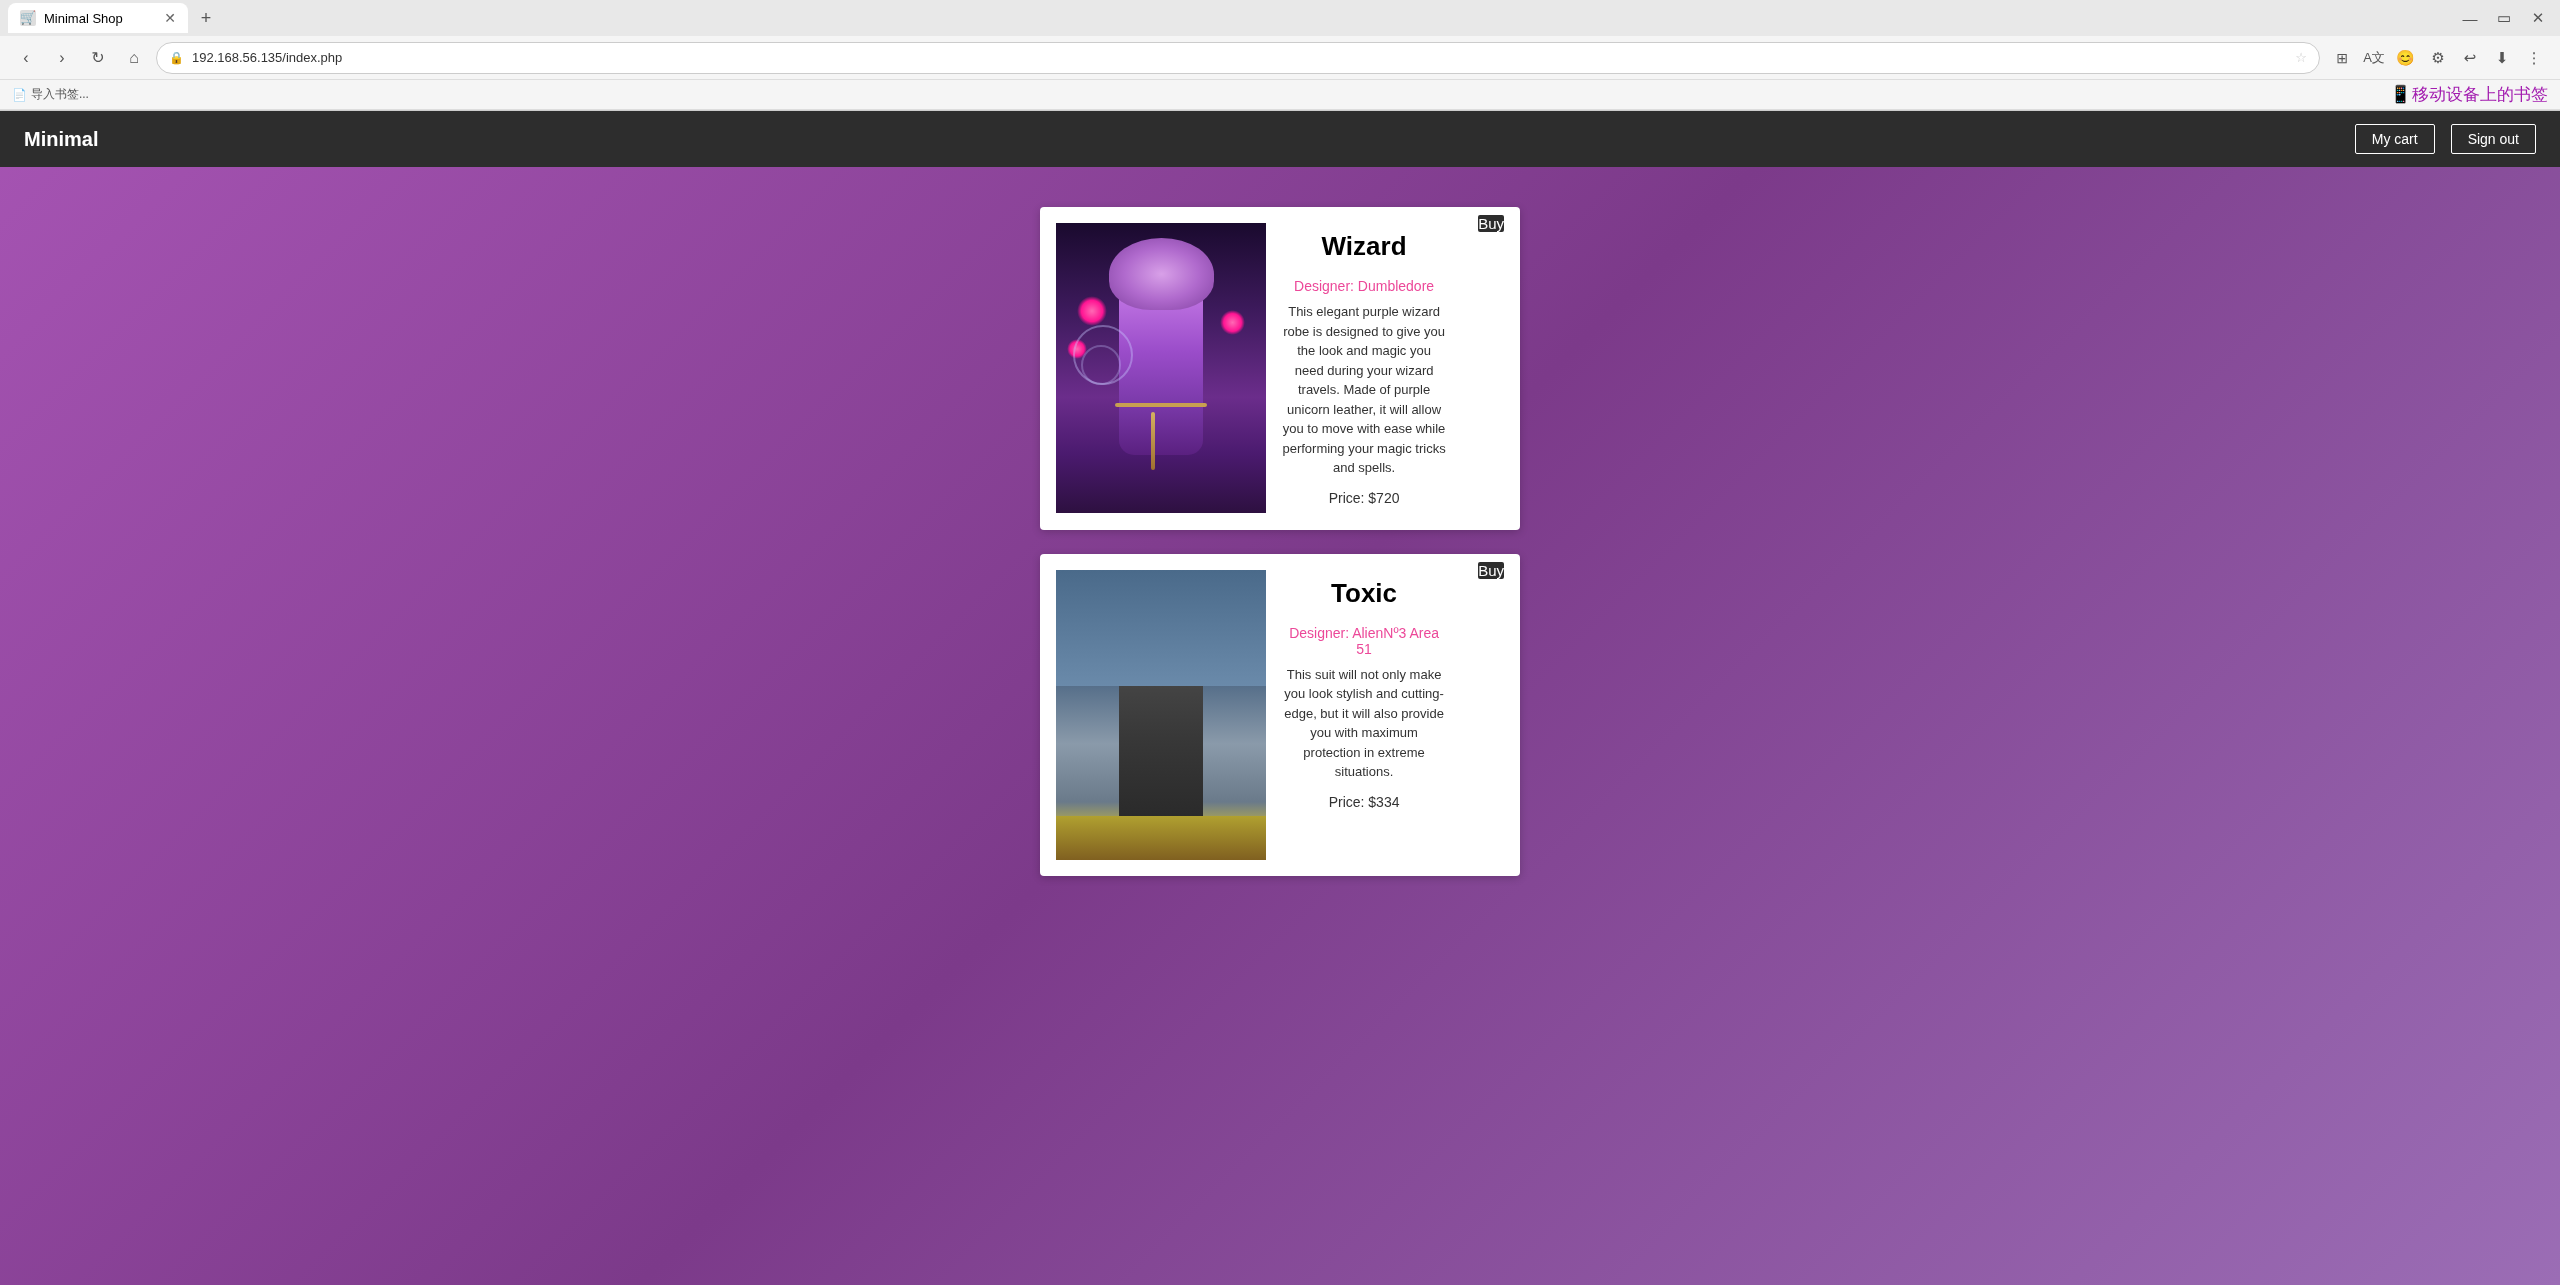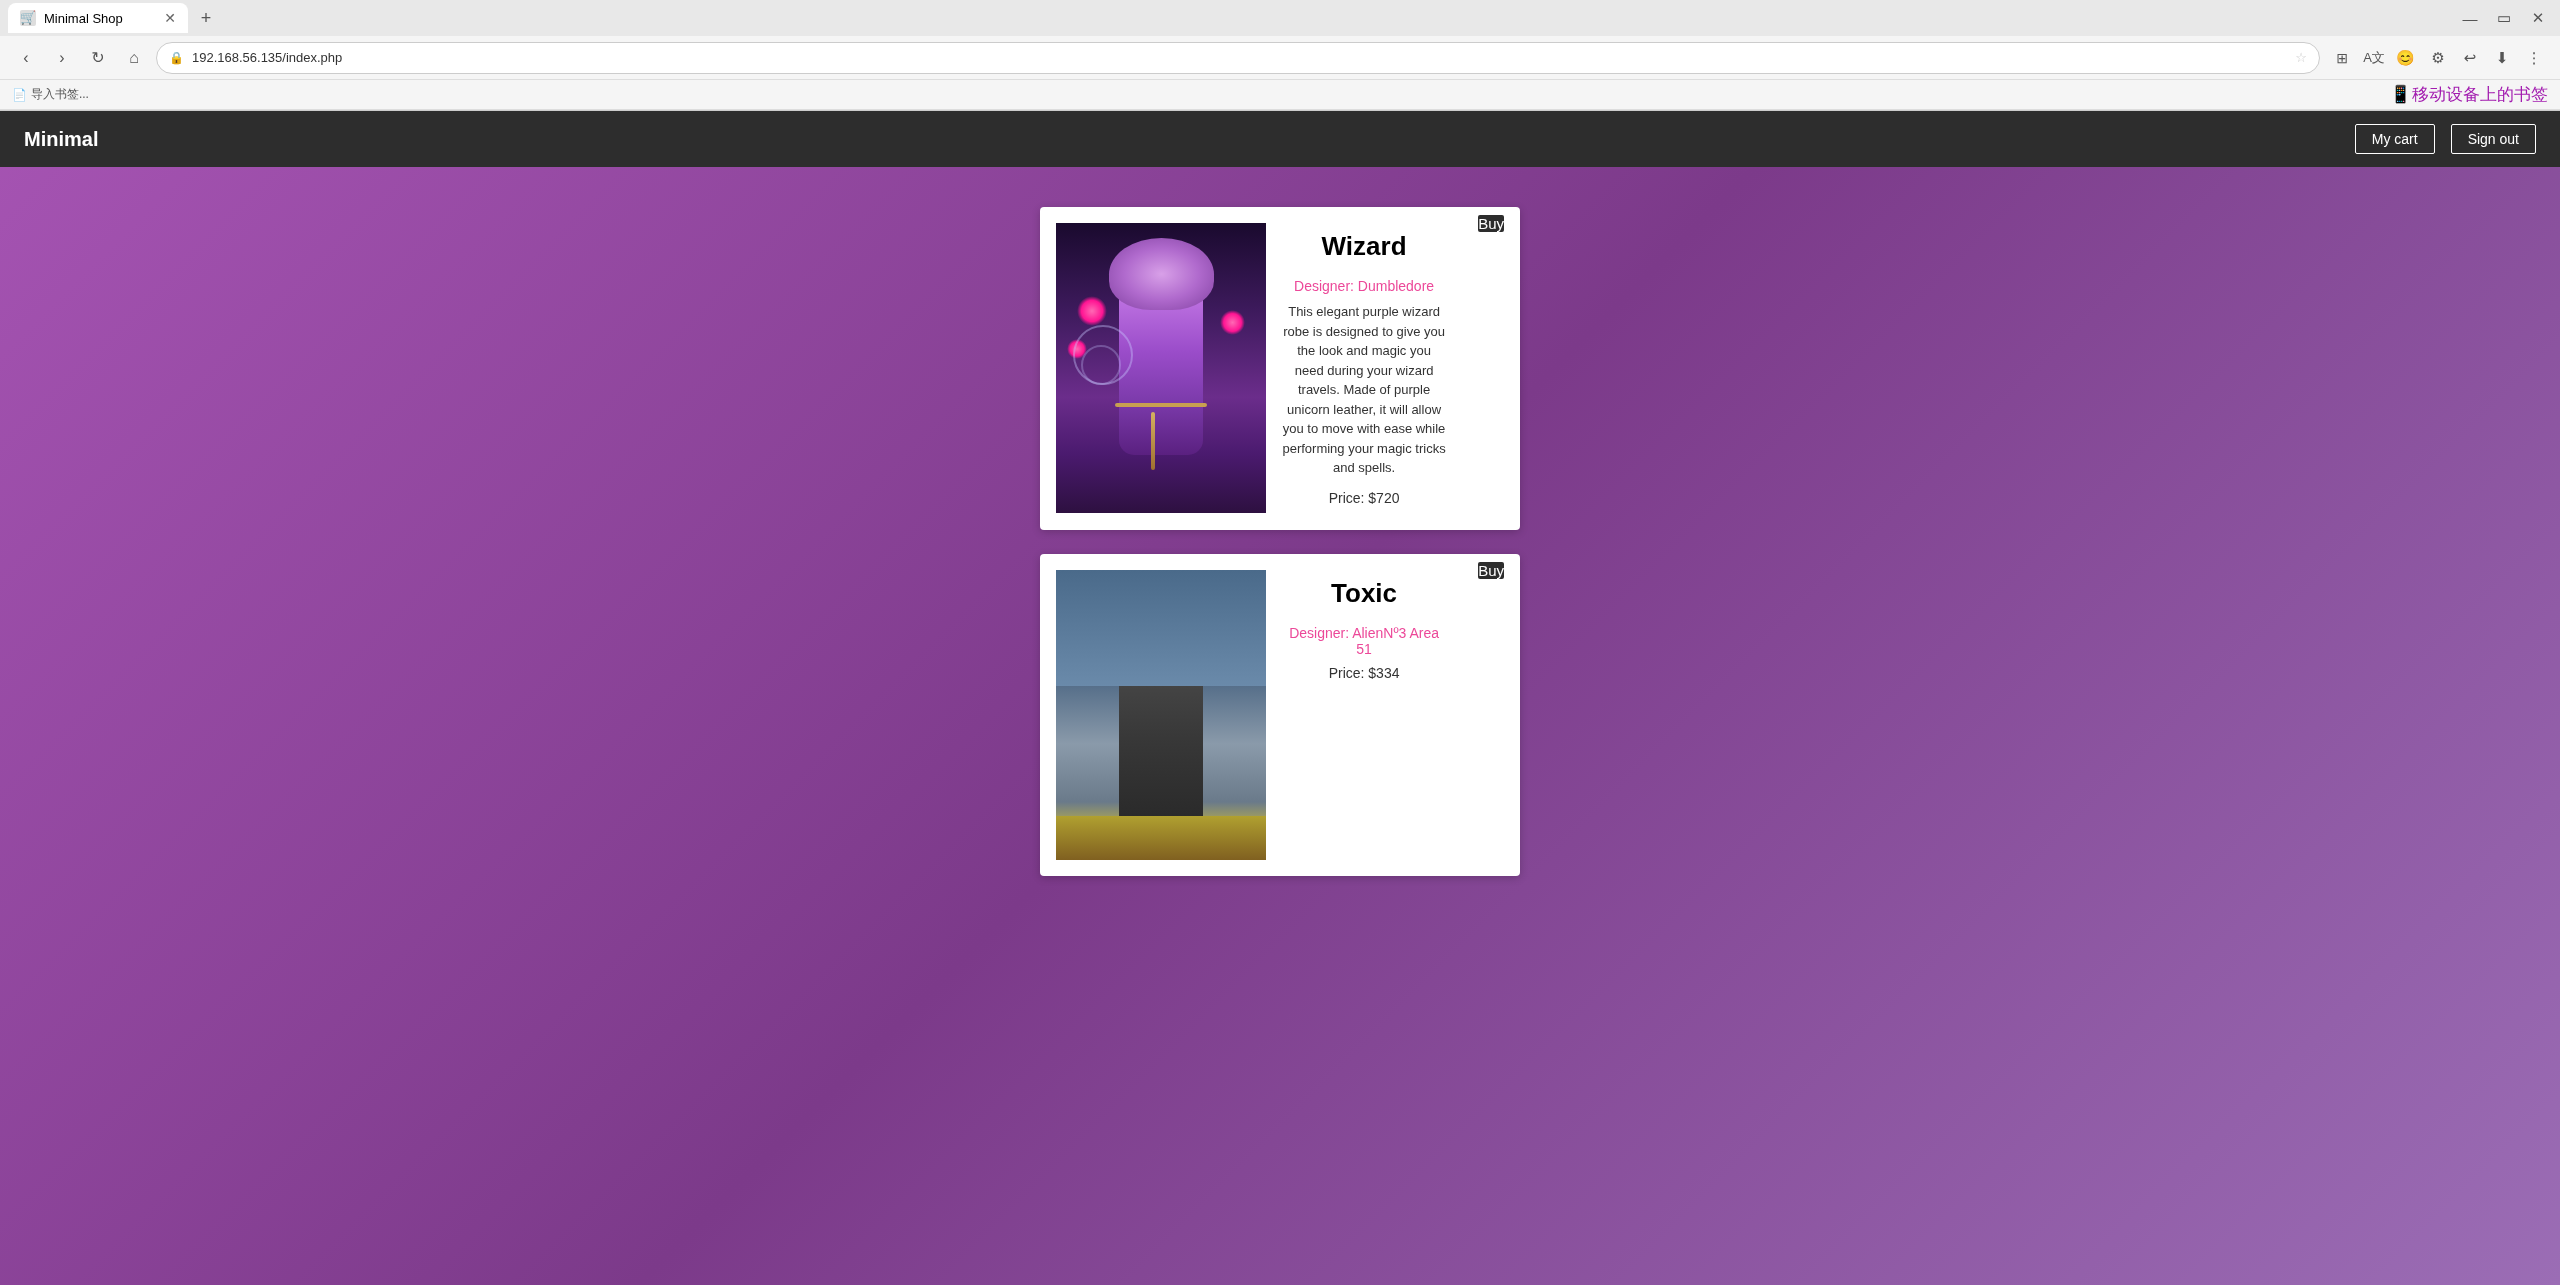--- a/index.html
+++ b/index.html
@@ -457,20 +457,21 @@
           <div class="toxic-glow-2"></div>
 
           <div style="position:absolute; bottom:0; left:0; right:0; height:15%; background:linear-gradient(180deg, #b0a030 0%, #806020 100%);"></div>
 
           <div style="position:absolute; top:0; left:0; right:0; height:40%; background:linear-gradient(180deg, #4a6a8a 0%, #6a8aaa 100%); z-index:0;"></div>
         </div>
       </div>
       <div class="product-info">
         <h2 class="product-name">Toxic</h2>
         <p class="product-designer">Designer: AlienNº3 Area 51</p>
+        <p class="product-description">This suit will not only make you look stylish and cutting-edge, but it will also provide you with maximum protection in extreme situations.</p>
         <p class="product-price">Price: $334</p>
       </div>
     </div>
     <div class="product-card-footer">
       <button class="buy-btn">Buy</button>
     </div>
   </div>
 </main>
 
 </body></html>

